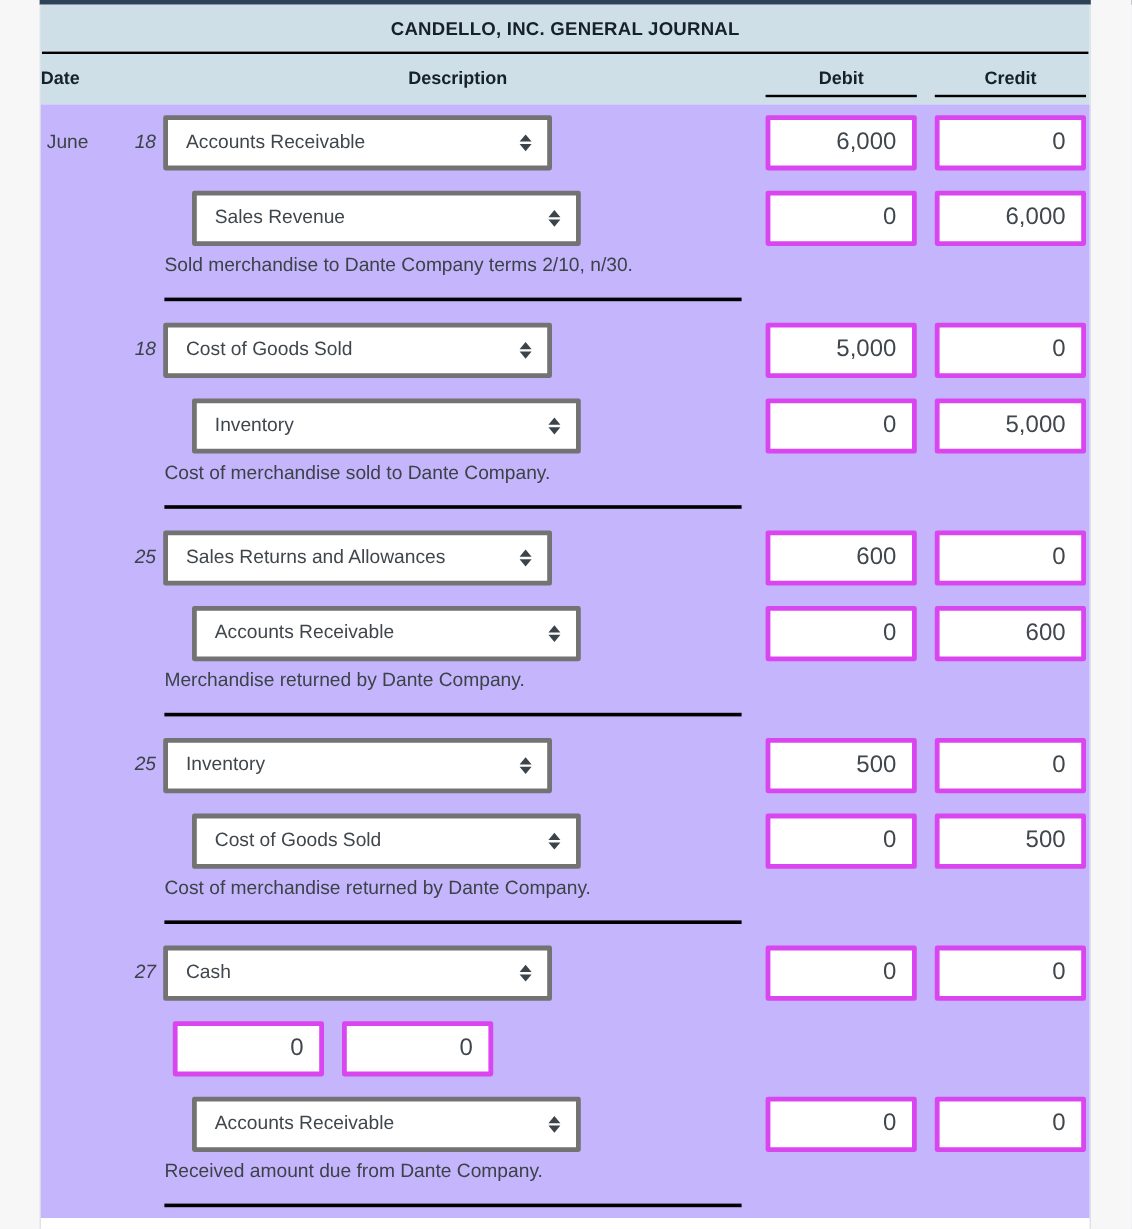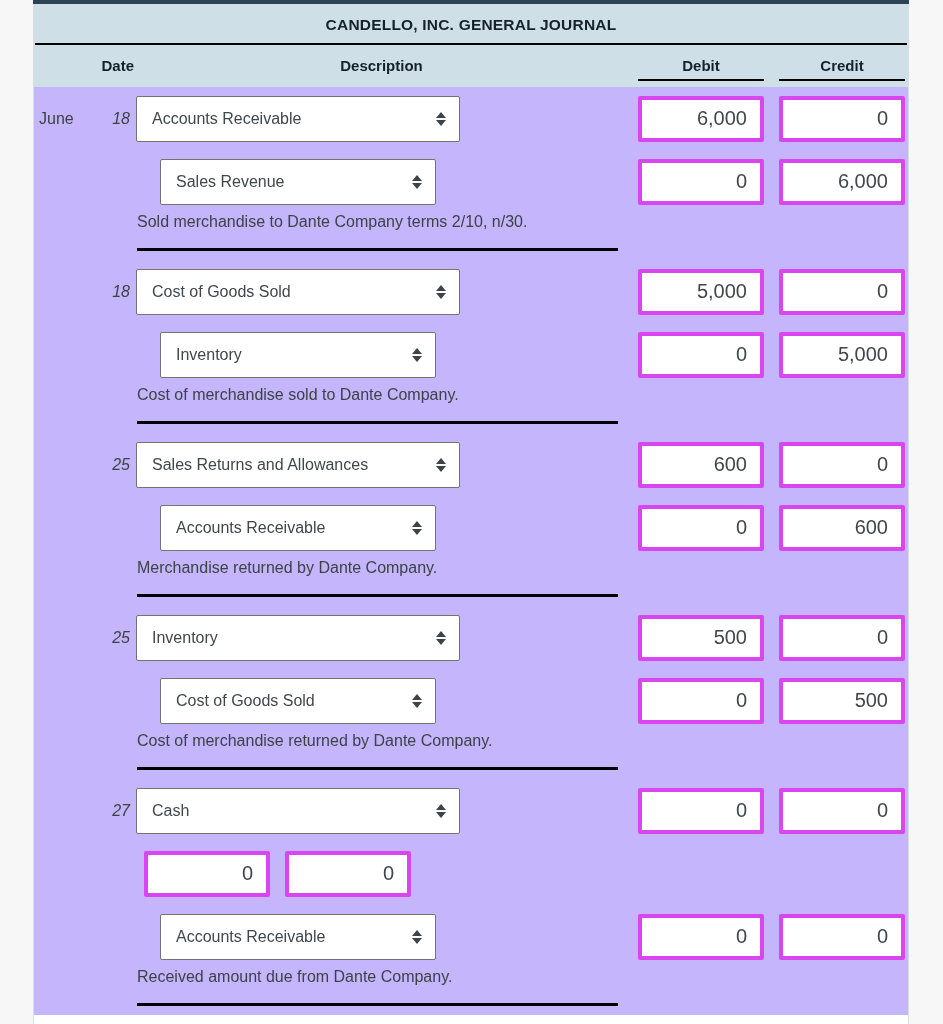--- a/index.html
+++ b/index.html
@@ -73,21 +73,21 @@
   .jh-cols {
     display: flex;
     align-items: flex-start;
     padding-top: 12px;
     padding-bottom: 0;
     height: 42px;
     box-sizing: border-box;
   }
   .jh-date {
     width: 100px;
-    text-align: right;
+    text-align: left;
     font-size: 15px;
     font-weight: bold;
     color: #15212b;
   }
   .jh-desc {
     width: 495px;
     text-align: center;
     font-size: 15px;
     font-weight: bold;
     color: #15212b;
@@ -153,34 +153,34 @@
     flex: 0 0 126px;
     margin-left: 9px;
   }
   .c-amt.credit { margin-left: 15px; }
 
   
   .sel {
     position: relative;
     box-sizing: border-box;
     height: 46px;
-    border: 1px solid #737373;
+    border: 4px solid #737373;
     background: #fff;
     border-radius: 2px;
     display: flex;
     align-items: center;
     font-size: 16px;
     color: #40474c;
     padding: 0 34px 0 15px;
     white-space: nowrap;
     overflow: hidden;
     cursor: pointer;
   }
   .sel.lvl1 { width: 324px; margin-left: 0; }
-  .sel.lvl2 { width: 276px; margin-left: 24px; }
+  .sel.lvl2 { width: 324px; margin-left: 24px; }
   .sel-arrows {
     position: absolute;
     right: 13px;
     top: 50%;
     transform: translateY(-50%);
     width: 11px;
     height: 20px;
     display: flex;
     flex-direction: column;
     justify-content: center;

